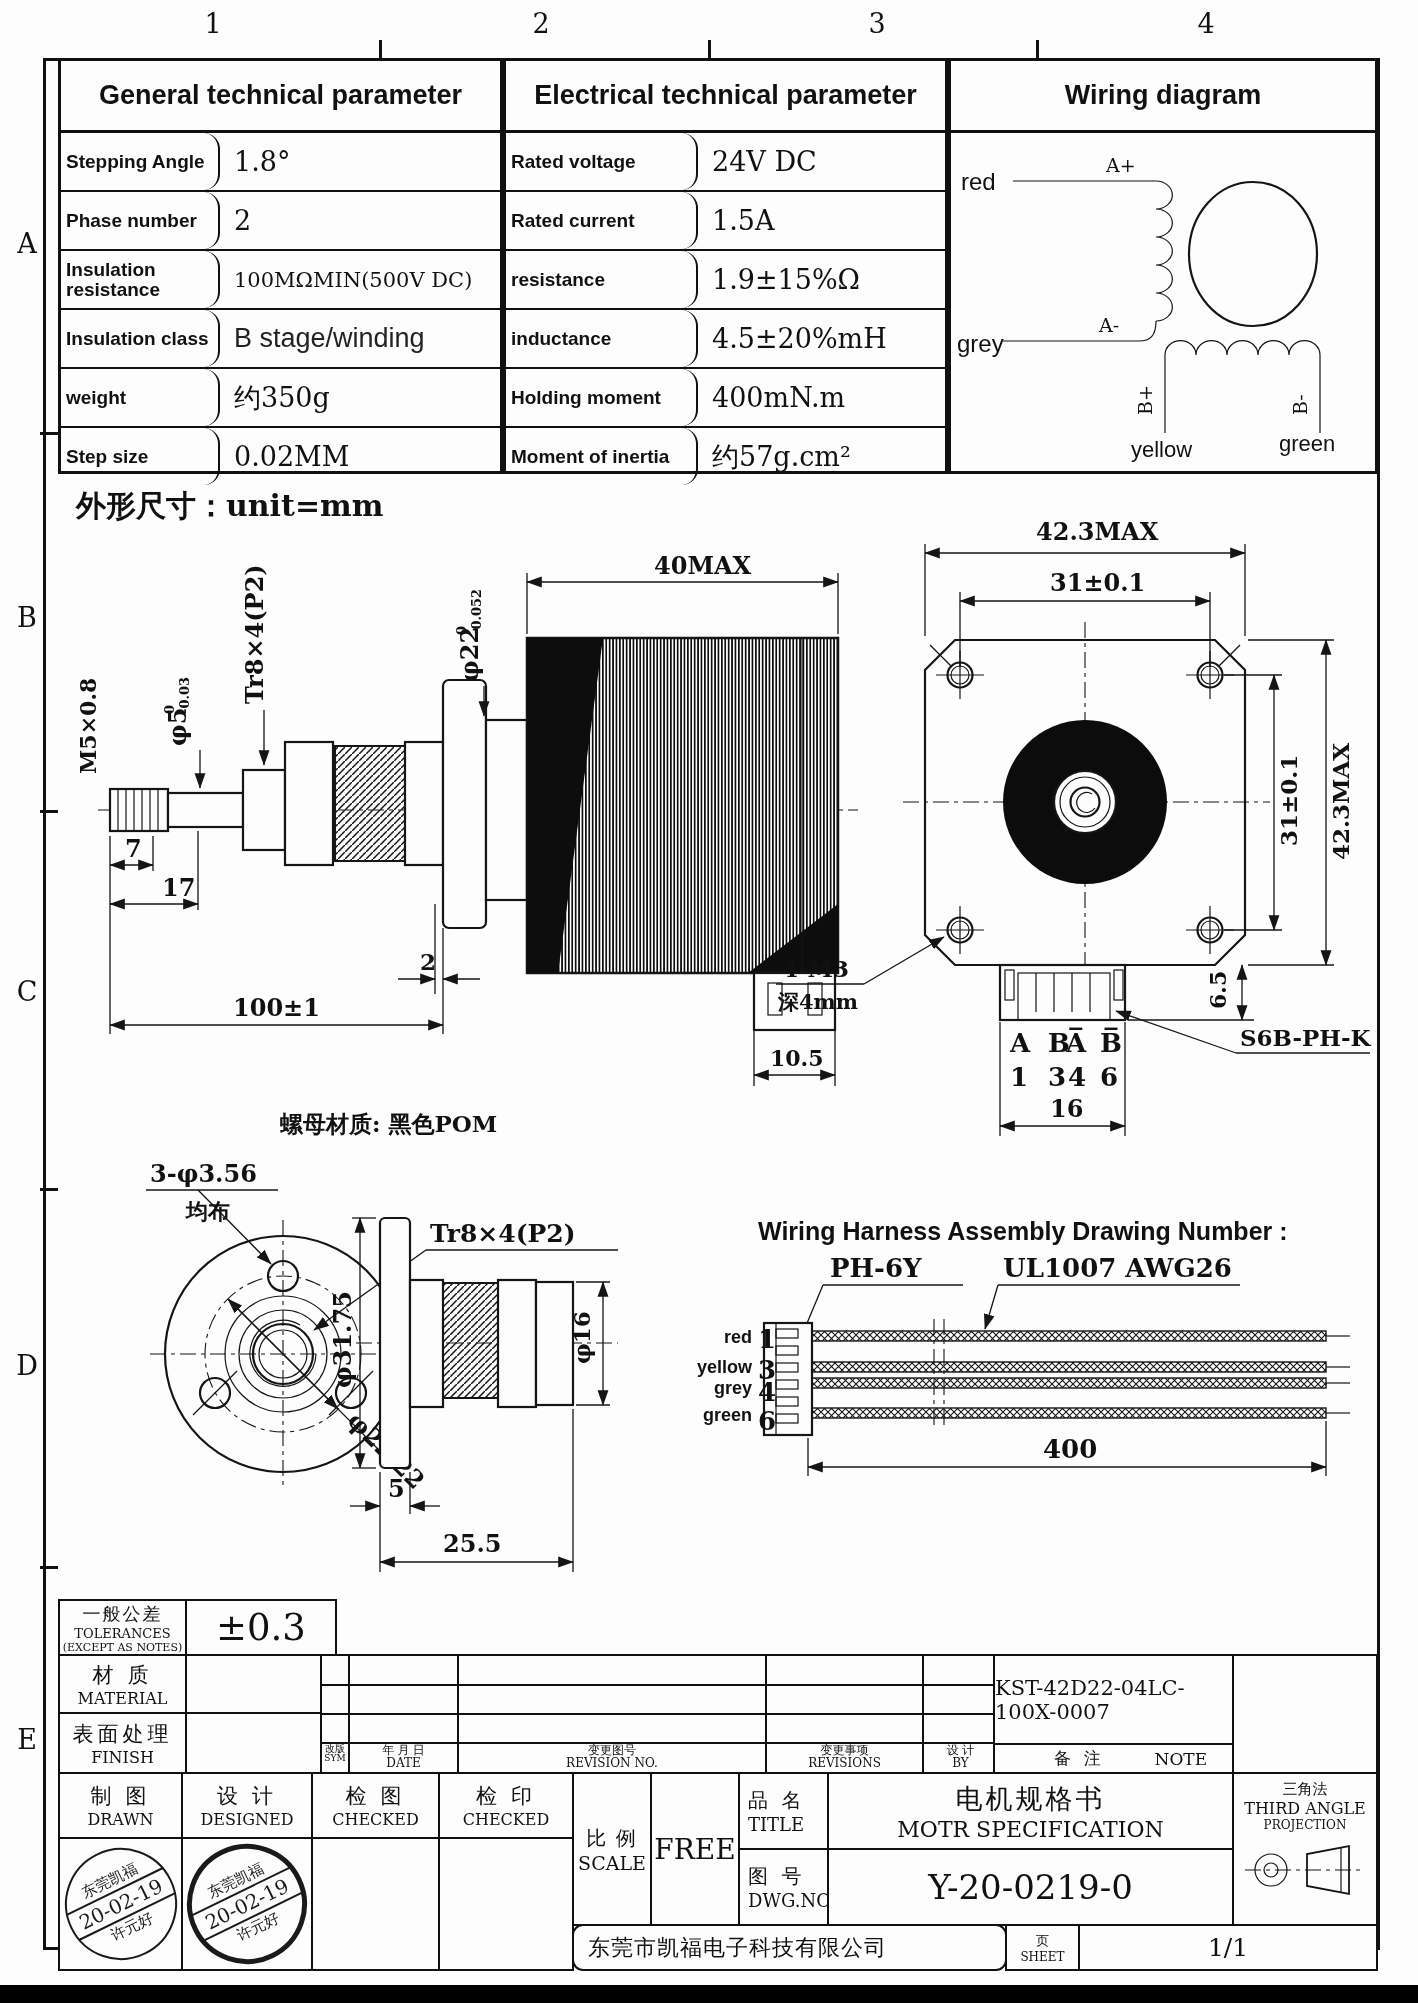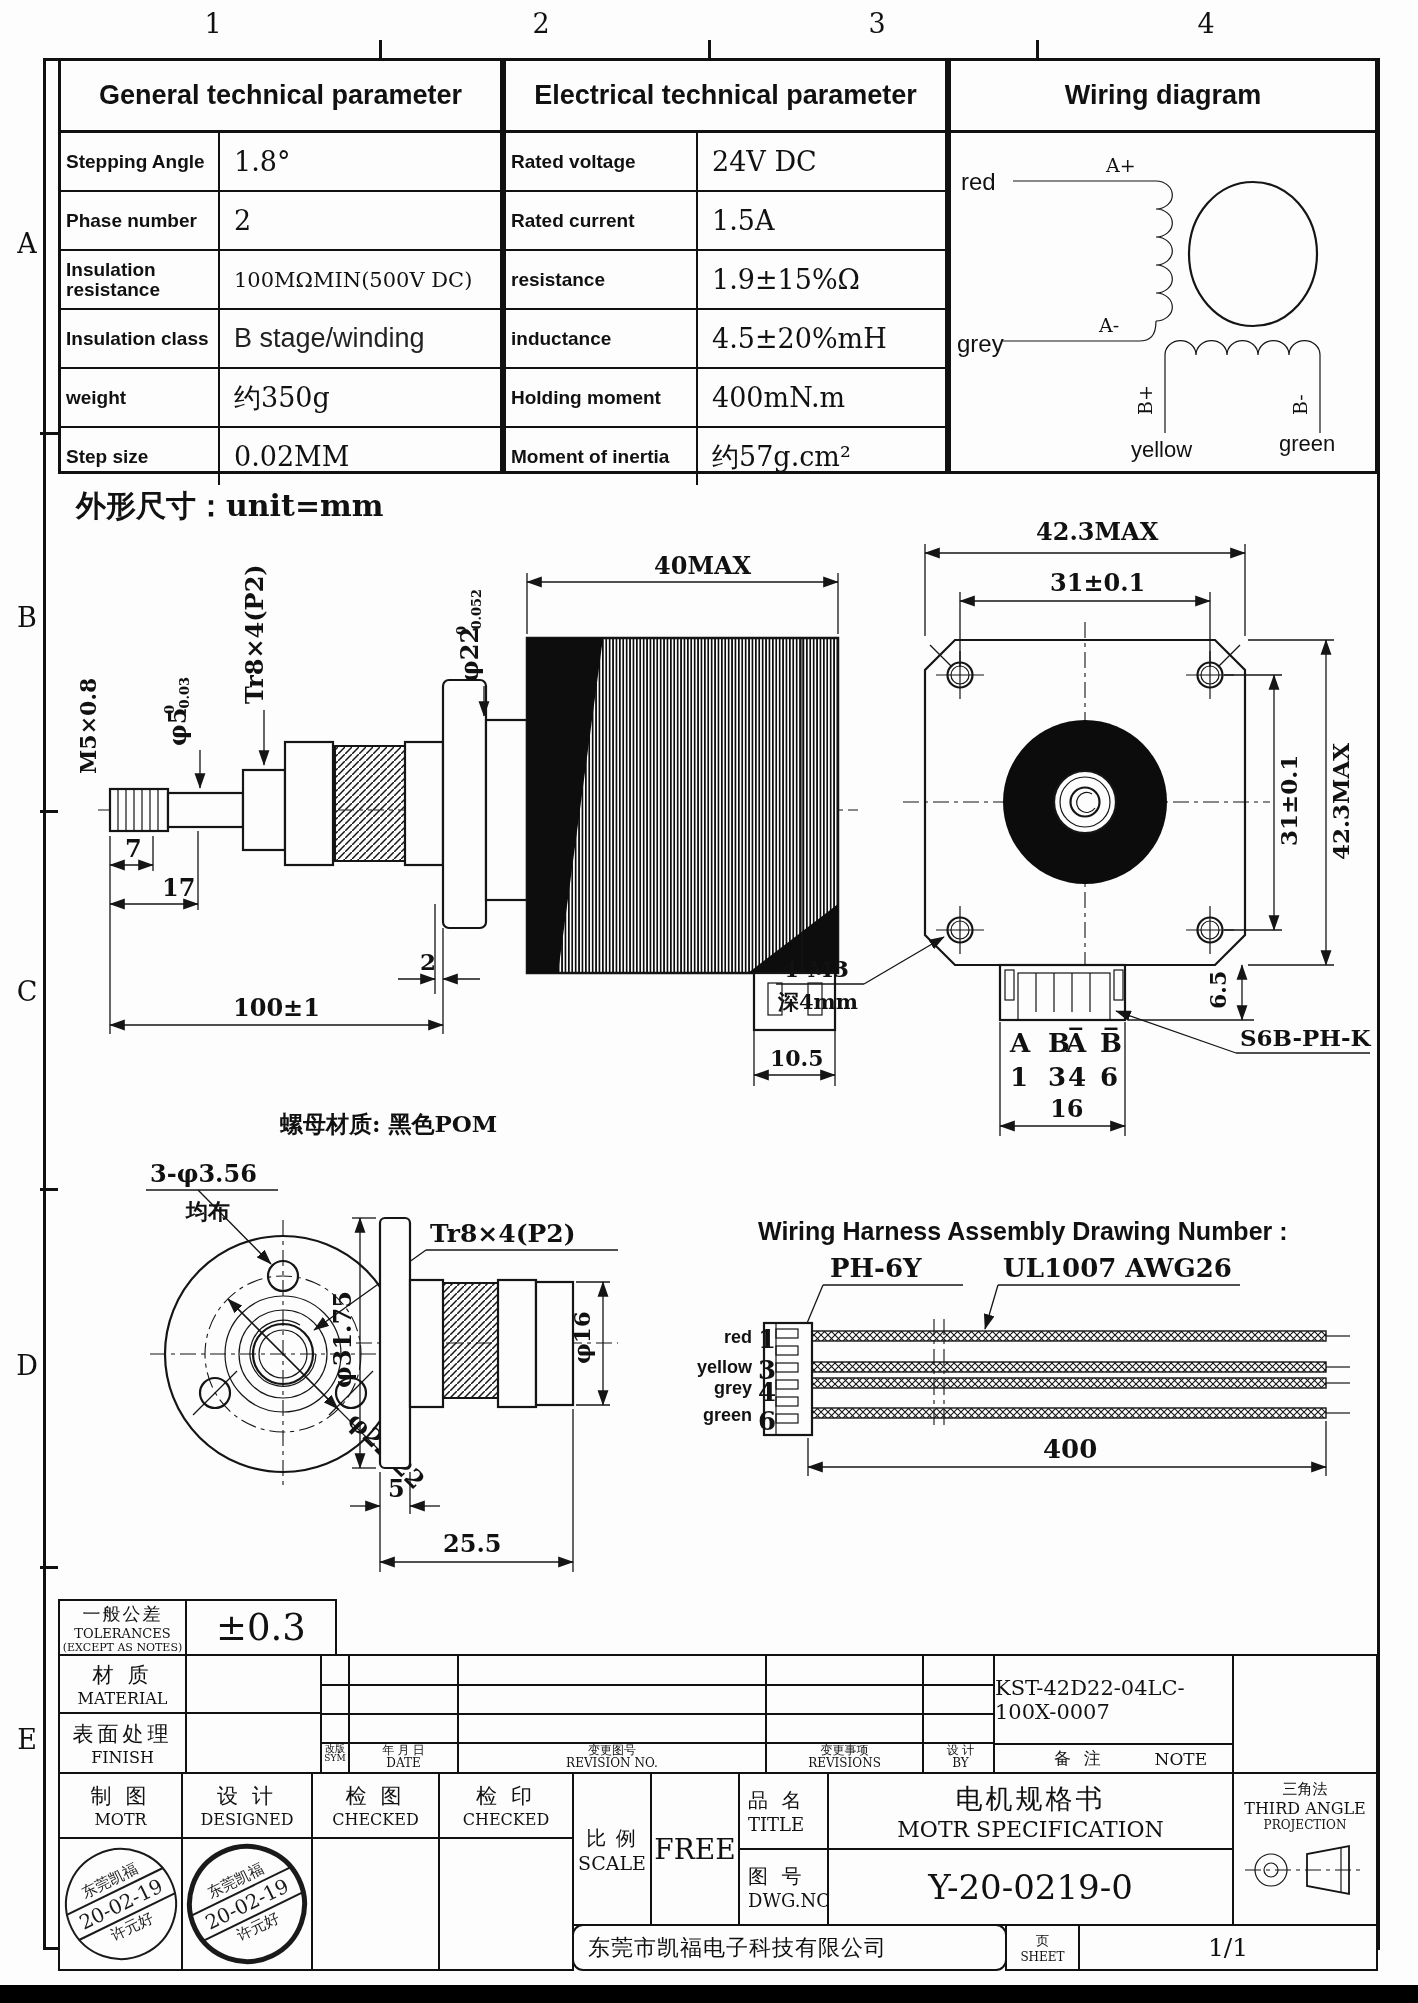--- a/index.html
+++ b/index.html
@@ -11,21 +11,21 @@
   .zone{font-family:"DejaVu Serif",serif;font-size:27px;color:#111;text-align:center;}
   .tick-v{width:3px;height:18px;background:#111;}
   .tick-h{width:18px;height:3px;background:#111;}
   
   .ttable{border:3px solid #111;background:#fdfdfd;}
   .thead{height:69px;border-bottom:3px solid #111;display:flex;align-items:center;justify-content:center;
          font-weight:bold;font-size:27px;}
   .trow{height:57px;display:flex;border-bottom:2px solid #111;}
   .trow:last-child{border-bottom:none;}
   .tlabel{border-right:2px solid #111;display:flex;align-items:center;padding-left:5px;
-          font-weight:bold;font-size:19px;line-height:1.05;}
+          font-weight:bold;font-size:19px;line-height:1.05;border-radius:16px;}
   .tvalue{flex:1;display:flex;align-items:center;padding-left:14px;
           font-family:"DejaVu Serif",serif;font-size:27px;}
   .t1 .tlabel{width:152px;}
   .t2 .tlabel{width:185px;}
   .val-small{font-size:21px;}
   .val-sans{font-family:"Liberation Sans",sans-serif;font-size:27px;color:#222;}
   
   svg text{fill:#111;}
   .ln{stroke:#151515;stroke-width:2.2;fill:none;}
   .lnf{stroke:#151515;stroke-width:2.2;fill:#fdfdfd;}
@@ -477,21 +477,21 @@
       <div>KST-42D22-04LC-100X-0007</div>
     </div>
     <div class="cell" style="left:935px;top:144px;width:241px;height:31px;flex-direction:row;justify-content:space-around;padding-left:34px;">
       <div class="cn" style="font-size:17px;">备    注</div>
       <div class="en" style="font-size:17px;">NOTE</div>
     </div>
     <div class="cell" style="left:1174px;top:55px;width:146px;height:120px;"></div>
 
     <div class="cell" style="left:0;top:173px;width:125px;height:67px;">
       <div class="cn">制  图</div>
-        <div class="en">MOTR</div>
+        <div class="en">DRAWN</div>
       </div>
     <div class="cell" style="left:123px;top:173px;width:132px;height:67px;">
       <div class="cn">设  计</div>
         <div class="en">DESIGNED</div>
       </div>
     <div class="cell" style="left:253px;top:173px;width:129px;height:67px;">
       <div class="cn">检  图</div>
         <div class="en">CHECKED</div>
       </div>
     <div class="cell" style="left:380px;top:173px;width:136px;height:67px;">

